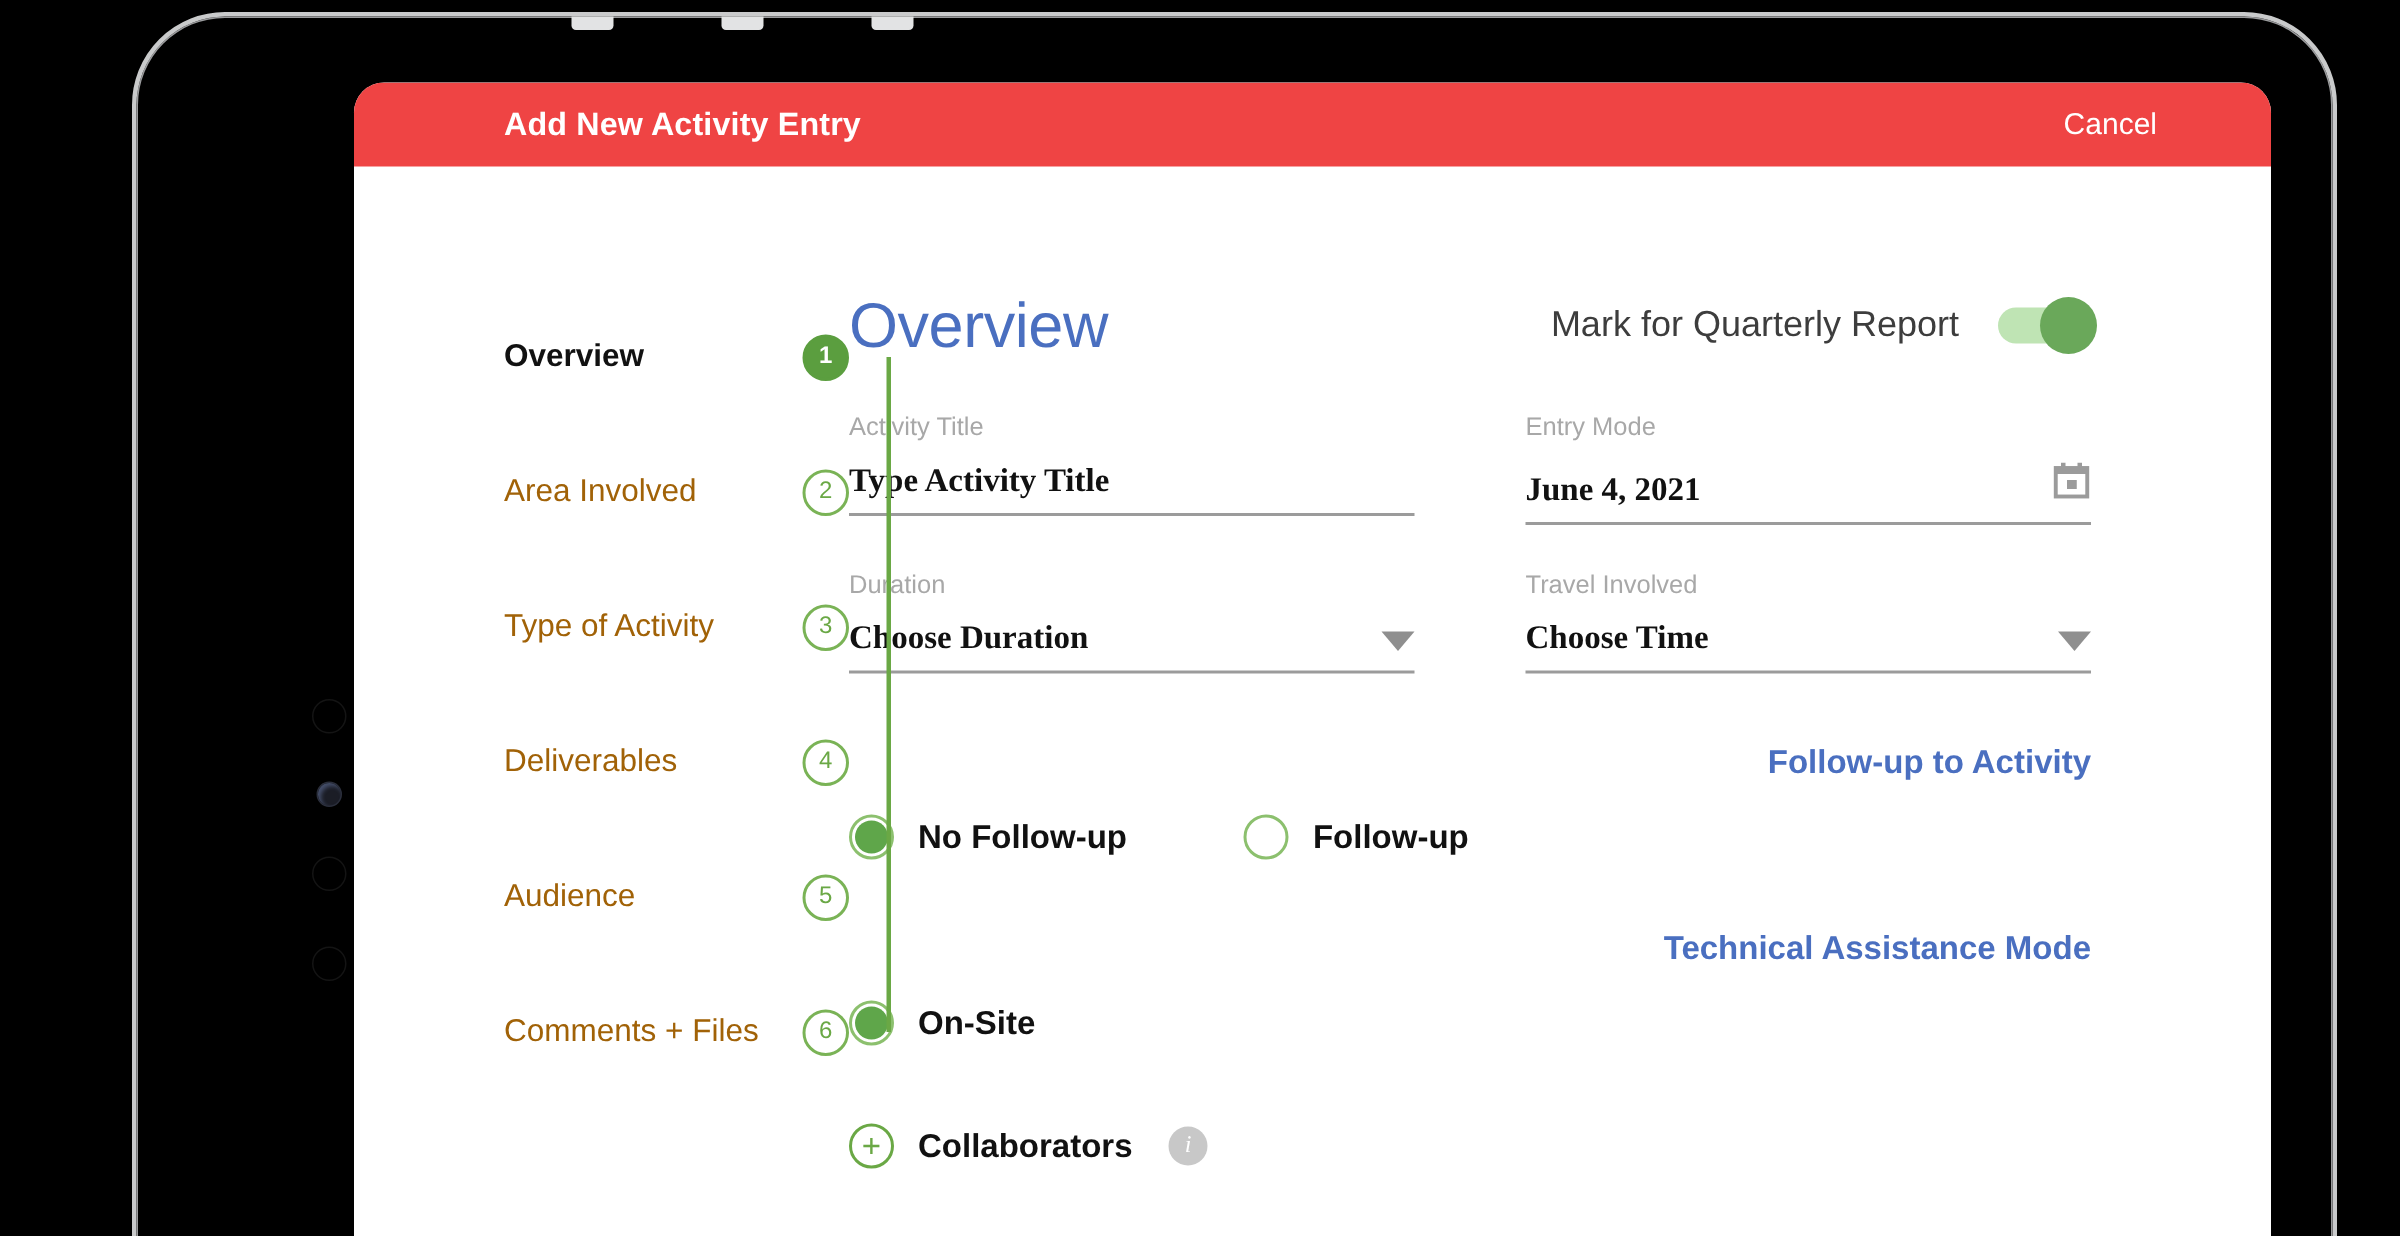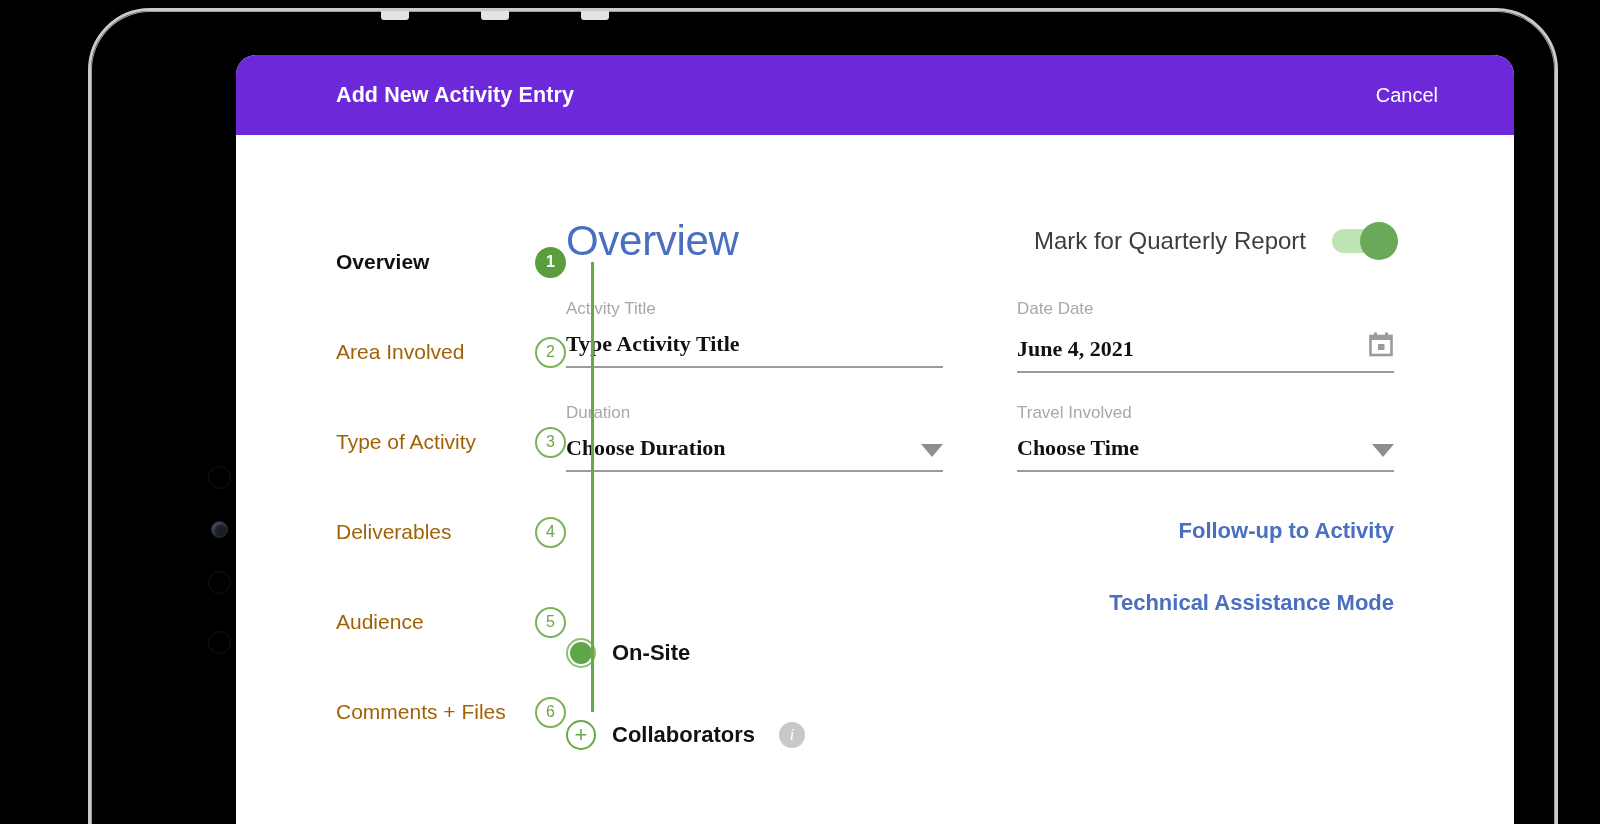--- a/index.html
+++ b/index.html
@@ -65,22 +65,22 @@
     top: 44px;
     width: 1278px;
     height: 940px;
     border-radius: 20px;
     background: #ffffff;
     overflow: hidden;
   }
 
   
   #app-header {
-    height: 80px;
-    background: #6d28d9;
+    height: 56px;
+    background: #ef4444;
     display: flex;
     align-items: center;
     justify-content: space-between;
     padding: 0 76px 0 100px;
   }
   #app-title {
     color: #ffffff;
     font-size: 21.5px;
     font-weight: bold;
     letter-spacing: .1px;
@@ -392,21 +392,21 @@
 
         <div class="field-grid">
           <div class="field">
             <div class="field-label">Activity Title</div>
             <div class="field-value-row">
               <input class="field-value" type="text" placeholder="Type Activity Title" style="">
             </div>
           </div>
 
           <div class="field">
-            <div class="field-label">Date Date</div>
+            <div class="field-label">Entry Mode</div>
             <div class="field-value-row">
               <span class="field-value">June 4, 2021</span>
               <span class="calendar-icon">
                 <svg width="26" height="26" viewBox="0 0 26 26">
                   <rect x="2.5" y="5" width="21" height="19" fill="none" stroke="#9b9b9b" stroke-width="2.6"></rect>
                   <rect x="2.5" y="5" width="21" height="4" fill="#9b9b9b"></rect>
                   <rect x="6" y="1.5" width="3" height="5" fill="#9b9b9b"></rect>
                   <rect x="17" y="1.5" width="3" height="5" fill="#9b9b9b"></rect>
                   <rect x="10" y="13" width="6.5" height="6" fill="#9b9b9b"></rect>
                 </svg>
@@ -428,20 +428,30 @@
             <div class="field-label">Travel Involved</div>
             <div class="field-value-row">
               <span class="field-value">Choose Time</span>
               <span class="caret-icon"></span>
             </div>
           </div>
         </div>
 
         <div class="section-group">
           <div class="section-title">Follow-up to Activity</div>
+          <div class="radio-row">
+            <label class="radio-option selected" style="margin-right:78px">
+              <span class="radio-mark"></span>
+              <span class="radio-label">No Follow-up</span>
+            </label>
+            <label class="radio-option">
+              <span class="radio-mark"></span>
+              <span class="radio-label">Follow-up</span>
+            </label>
+          </div>
         </div>
 
         <div class="section-group">
           <div class="section-title">Technical Assistance Mode</div>
           <div class="radio-row">
             <label class="radio-option selected" style="margin-right:58px">
               <span class="radio-mark"></span>
               <span class="radio-label">On-Site</span>
             </label>
           </div>

